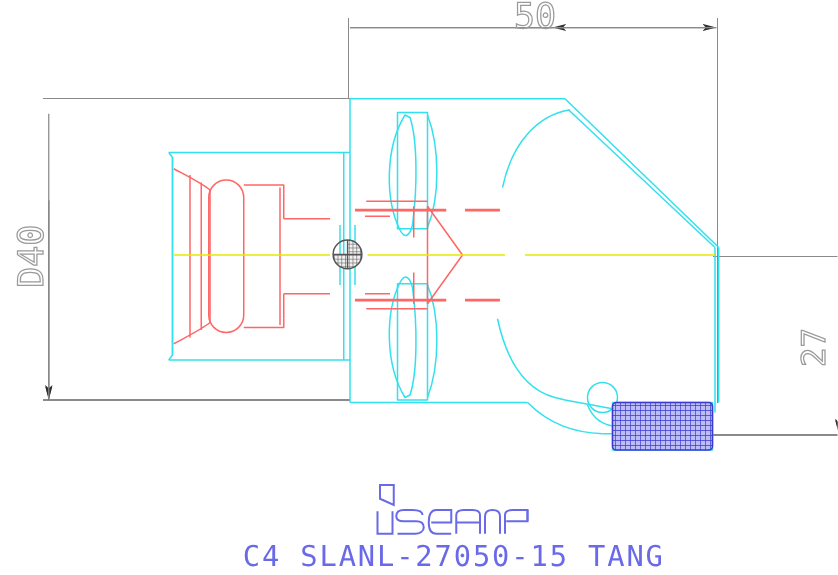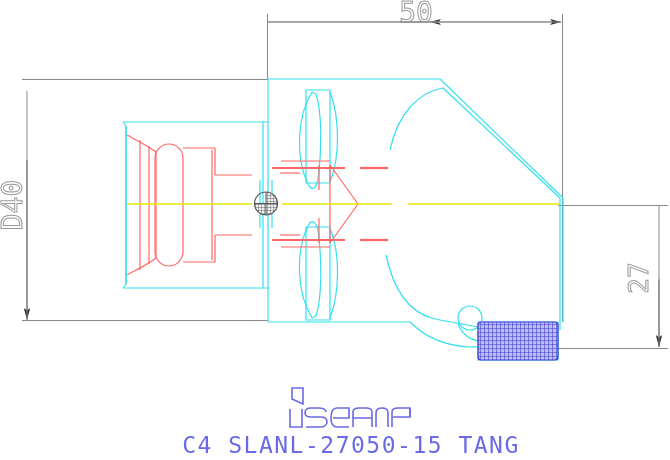--- a/index.html
+++ b/index.html
@@ -9,21 +9,21 @@
   }
   body {
     width: 670px;
     height: 460px;
     font-family: "DejaVu Sans Mono", monospace;
     overflow: hidden;
     position: relative;
   }
   #drawing-root {
     position: absolute;
-    left: 0;
+    left: 12px;
     top: 0;
     width: 552px;
     height: 460px;
   }
   svg { display: block; }
   text { user-select: none; }
 </style>
 </head>
 <body>
 

